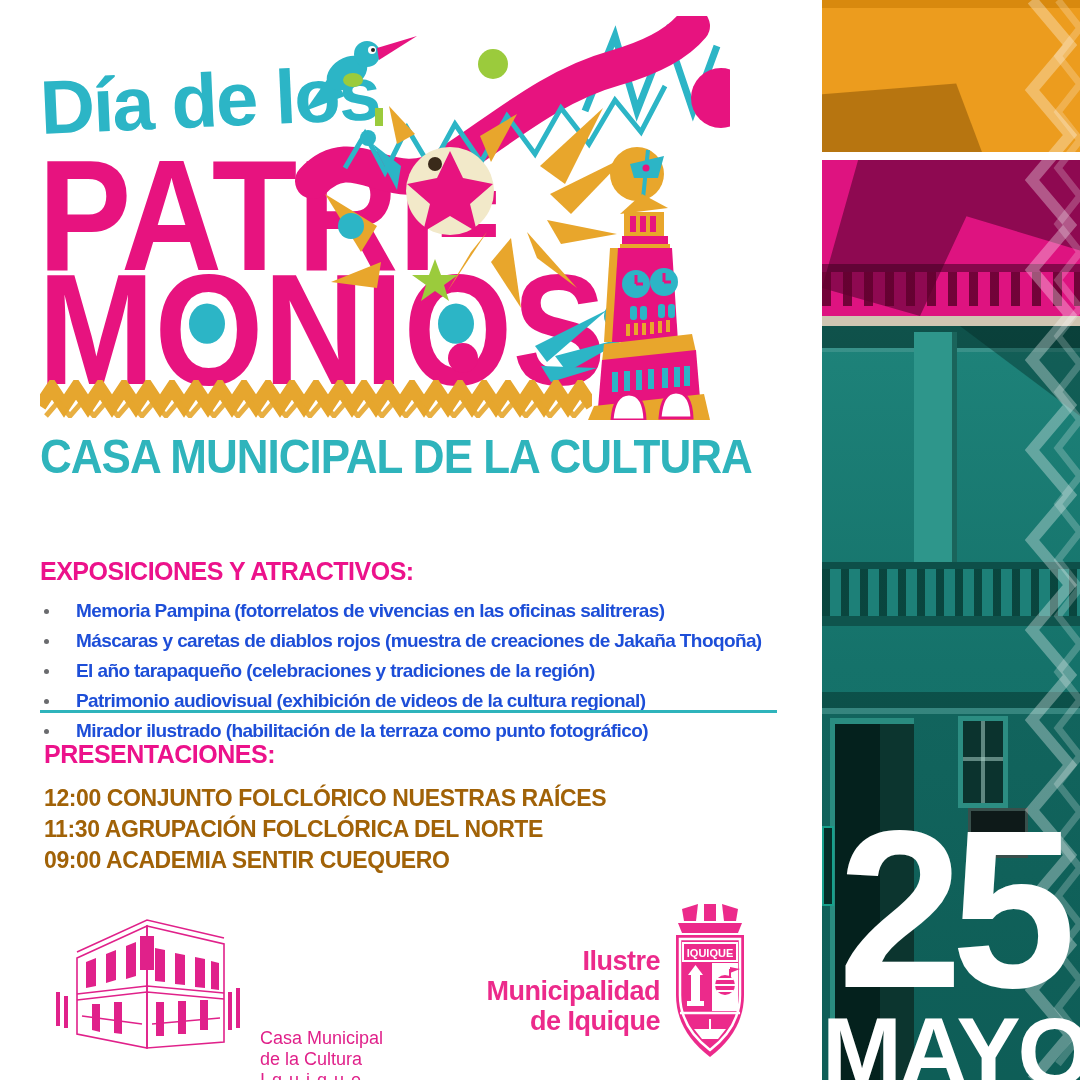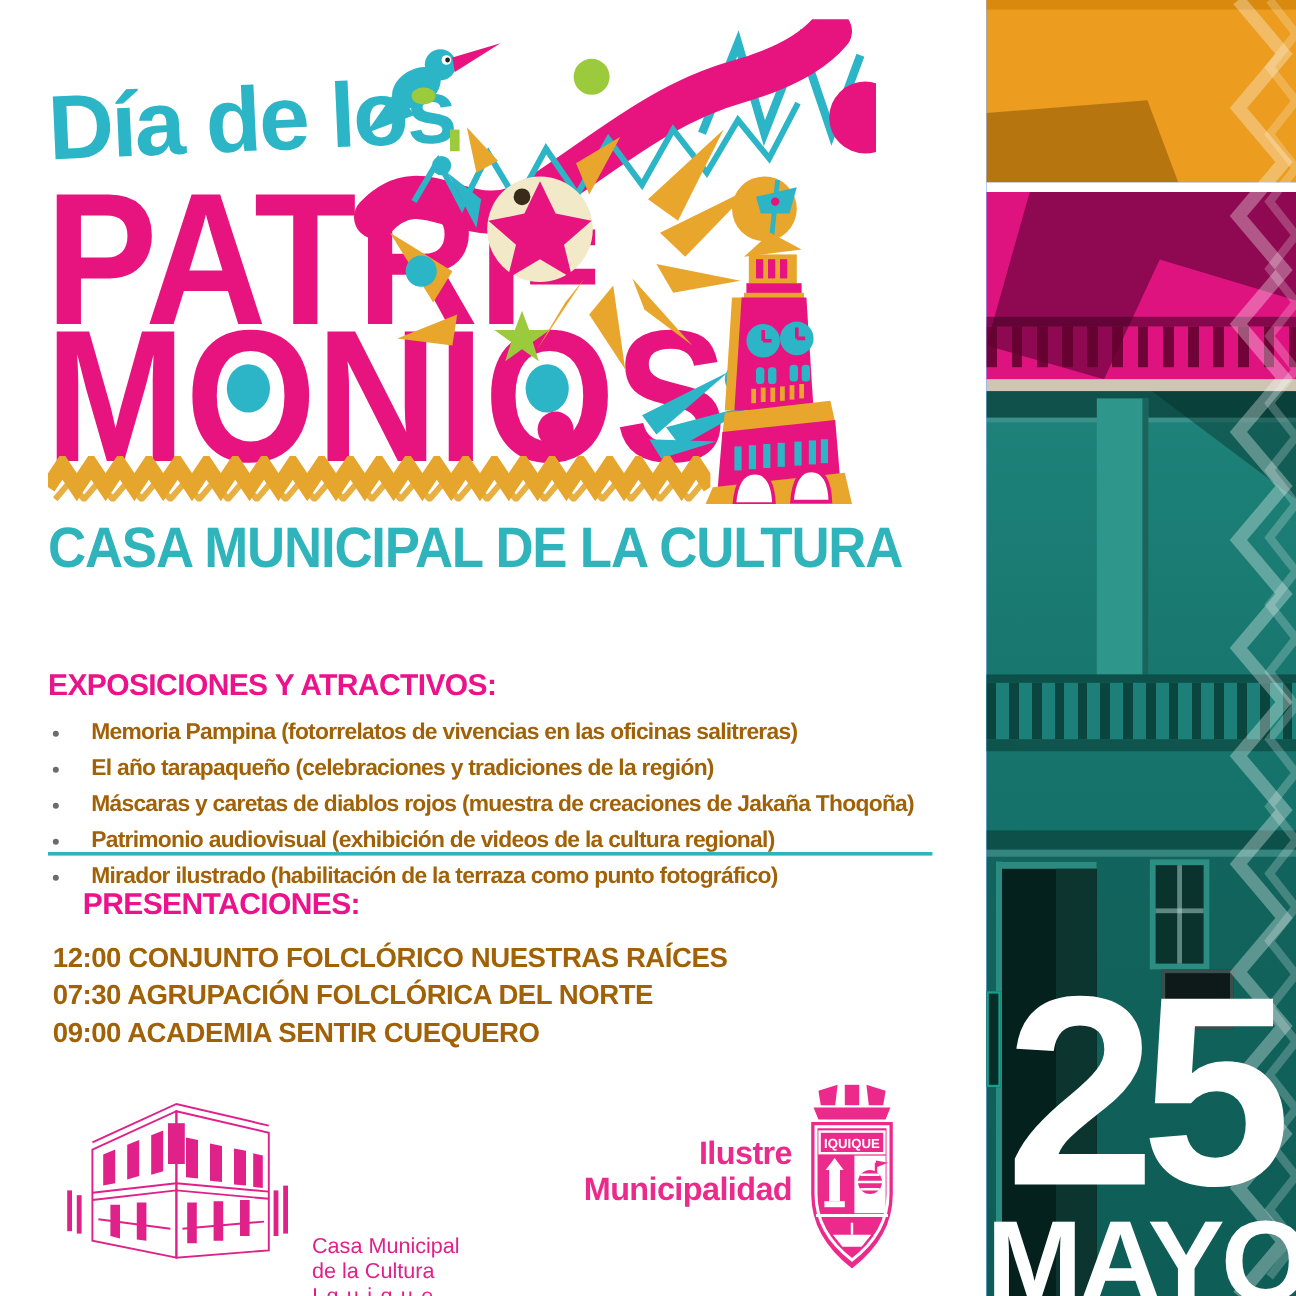--- a/index.html
+++ b/index.html
@@ -19,28 +19,28 @@
   .odot.o2{left:400px;}
 
   .greca{position:absolute;left:40px;top:380px;width:552px;height:38px;}
 
   .venue{position:absolute;left:40px;top:430px;font-size:44px;font-weight:bold;
          color:#2FB4BC;letter-spacing:-1px;white-space:nowrap;transform:scaleY(1.08);transform-origin:top left;}
 
   .expo{position:absolute;left:40px;top:512px;width:772px;margin-top:45px;}
   .sec-heading{font-size:25px;font-weight:bold;color:#EC128B;letter-spacing:-0.5px;margin:0 0 10px 0;}
   .expo ul{list-style:none;margin:0;padding:0;}
-  .expo li{position:relative;padding-left:36px;font-size:19px;font-weight:bold;color:#a16207;
+  .expo li{position:relative;padding-left:36px;font-size:19px;font-weight:bold;color:#1d4ed8;
            line-height:30px;letter-spacing:-0.6px;white-space:nowrap;}
   .dot{position:absolute;left:4px;top:13px;width:5px;height:5px;border-radius:50%;background:#6A6B6E;}
 
   .divider{position:absolute;left:40px;top:710px;width:737px;height:3px;background:#2FB4BC;}
 
   .pres{position:absolute;left:44px;top:740px;width:740px;}
-  .pres .sec-heading{margin-bottom:14px;margin-left:25px;}
+  .pres .sec-heading{margin-bottom:14px;}
   .pres-row{font-size:23px;font-weight:bold;color:#a16207;line-height:31px;letter-spacing:-0.4px;white-space:nowrap;}
 
   
   .ch-logo{position:absolute;left:52px;top:896px;}
   .ch-text{position:absolute;left:260px;top:988px;font-size:18px;line-height:21px;color:#E0218A;margin-top:40px;}
   .ch-text .l3{letter-spacing:7px;}
   .muni-text{position:absolute;left:470px;top:946px;width:190px;text-align:right;
              font-size:27px;line-height:30px;font-weight:bold;color:#EC2A8B;letter-spacing:-0.5px;}
   .shield{position:absolute;left:668px;top:901px;}
 
@@ -201,33 +201,33 @@
     <polyline fill="none" stroke="#E6A62E" stroke-width="13" points="0,26 12,8 24,26 36,8 48,26 60,8 72,26 84,8 96,26 108,8 120,26 132,8 144,26 156,8 168,26 180,8 192,26 204,8 216,26 228,8 240,26 252,8 264,26 276,8 288,26 300,8 312,26 324,8 336,26 348,8 360,26 372,8 384,26 396,8 408,26 420,8 432,26 444,8 456,26 468,8 480,26 492,8 504,26 516,8 528,26 540,8 552,26"></polyline>
     <polyline fill="none" stroke="#E6A62E" stroke-width="5" opacity="0.9" points="6,36 18,22 30,36 42,22 54,36 66,22 78,36 90,22 102,36 114,22 126,36 138,22 150,36 162,22 174,36 186,22 198,36 210,22 222,36 234,22 246,36 258,22 270,36 282,22 294,36 306,22 318,36 330,22 342,36 354,22 366,36 378,22 390,36 402,22 414,36 426,22 438,36 450,22 462,36 474,22 486,36 498,22 510,36 522,22 534,36 546,22"></polyline>
   </svg>
 
   <div class="venue">CASA MUNICIPAL DE LA CULTURA</div>
 
   <div class="expo">
     <div class="sec-heading">EXPOSICIONES Y ATRACTIVOS:</div>
     <ul>
       <li><span class="dot"></span><span>Memoria Pampina (fotorrelatos de vivencias en las oficinas salitreras)</span></li>
+      <li><span class="dot"></span><span>Máscaras y caretas de diablos rojos (muestra de creaciones de Jakaña Thoqoña)</span></li>
       <li><span class="dot"></span><span>El año tarapaqueño (celebraciones y tradiciones de la región)</span></li>
-      <li><span class="dot"></span><span>Máscaras y caretas de diablos rojos (muestra de creaciones de Jakaña Thoqoña)</span></li>
       <li><span class="dot"></span><span>Patrimonio audiovisual (exhibición de videos de la cultura regional)</span></li>
       <li><span class="dot"></span><span>Mirador ilustrado (habilitación de la terraza como punto fotográfico)</span></li>
     </ul>
   </div>
 
   <div class="divider"></div>
 
   <div class="pres">
     <div class="sec-heading">PRESENTACIONES:</div>
     <div class="pres-row"><span>12:00</span> <span>CONJUNTO FOLCLÓRICO NUESTRAS RAÍCES</span></div>
-    <div class="pres-row"><span>07:30</span> <span>AGRUPACIÓN FOLCLÓRICA DEL NORTE</span></div>
+    <div class="pres-row"><span>11:30</span> <span>AGRUPACIÓN FOLCLÓRICA DEL NORTE</span></div>
     <div class="pres-row"><span>09:00</span> <span>ACADEMIA SENTIR CUEQUERO</span></div>
   </div>
 
   <svg class="ch-logo" width="205" height="168" viewBox="0 0 205 168">
     <g stroke="#E0218A" stroke-width="1.6" fill="none">
       <polygon points="25,62 95,30 95,152 25,138"></polygon>
       <polygon points="95,30 172,48 172,146 95,152"></polygon>
       <polyline points="25,56 95,24 172,42"></polyline>
       <polyline points="25,98 95,90 172,97"></polyline>
       <polyline points="25,104 95,96 172,103"></polyline>
@@ -256,20 +256,21 @@
   </svg>
   <div class="ch-text">
     <div class="l1">Casa Municipal</div>
     <div class="l2">de la Cultura</div>
     <div class="l3">Iquique</div>
   </div>
 
   <div class="muni-text">
     <div>Ilustre</div>
     <div>Municipalidad</div>
+    <div>de Iquique</div>
   </div>
   <svg class="shield" width="84" height="162" viewBox="0 0 84 162">
     <g fill="#EC2A8B">
       <polygon points="14,8 30,3 28,20 16,20"></polygon>
       <rect x="36" y="3" width="12" height="17"></rect>
       <polygon points="54,3 70,8 68,20 56,20"></polygon>
       <path d="M10,22 h64 l-4,10 h-56 z"></path>
     </g>
     <path d="M8,34 h68 v60 q0,36 -34,62 q-34,-26 -34,-62 z" fill="#EC2A8B"></path>
     <path d="M12,38 h60 v56 q0,32 -30,55 q-30,-23 -30,-55 z" fill="none" stroke="#ffffff" stroke-width="2.5"></path>

